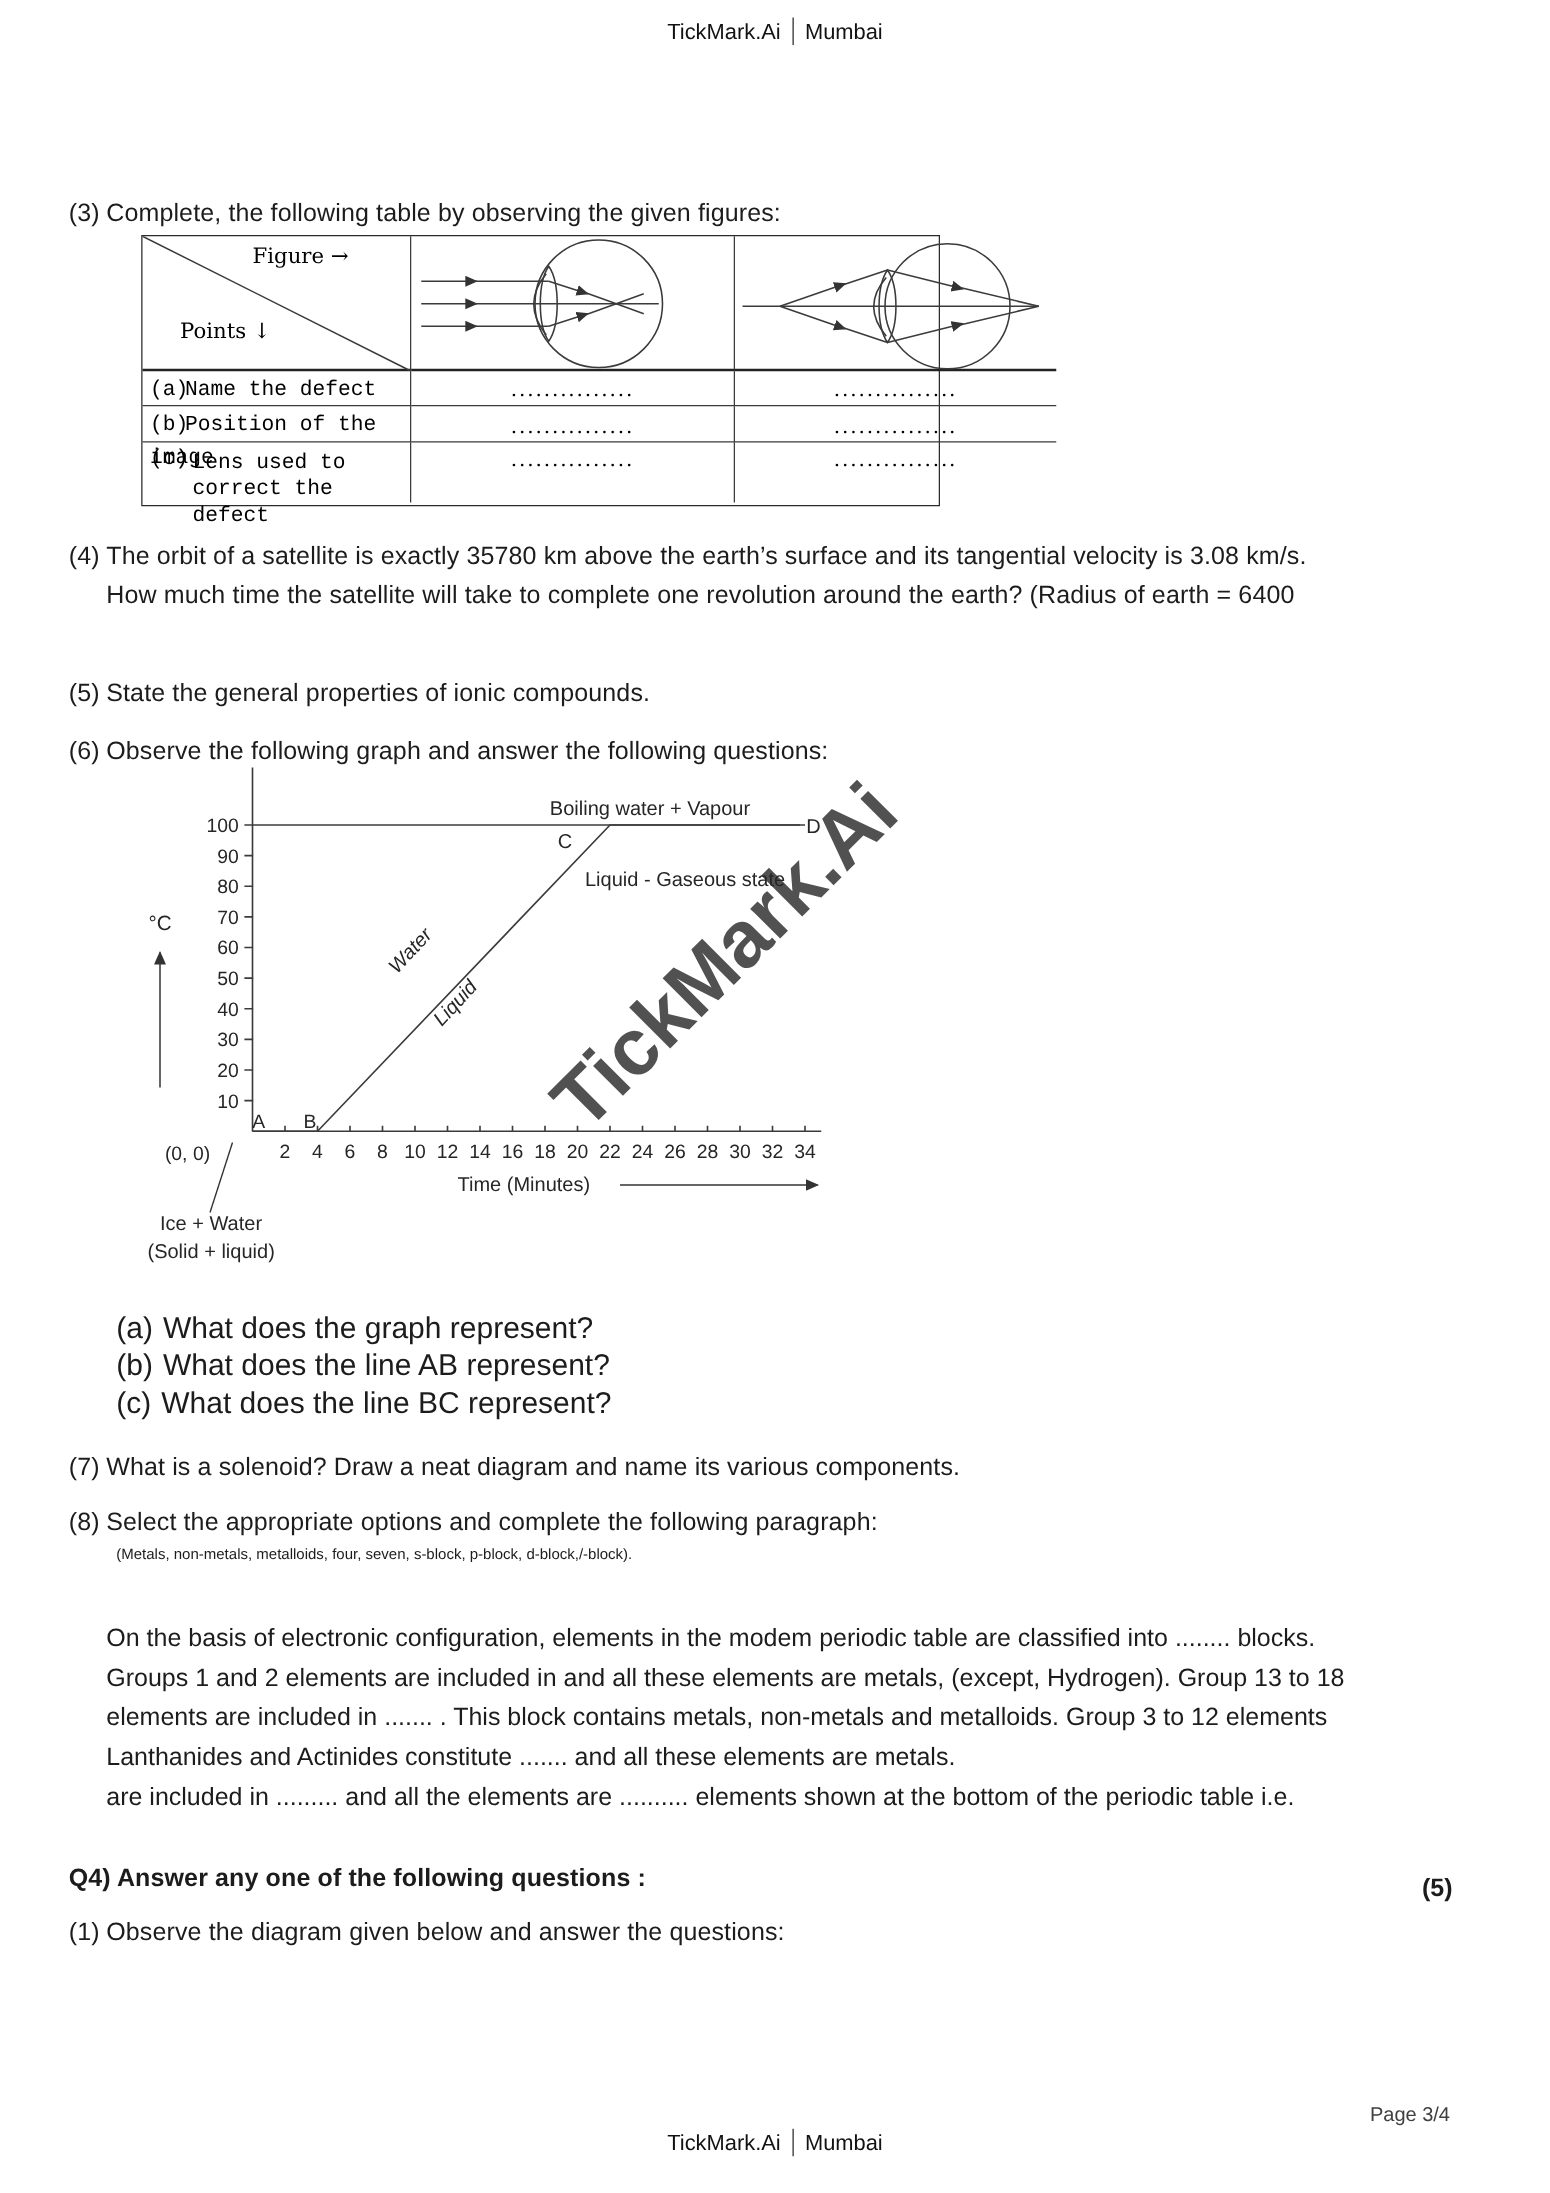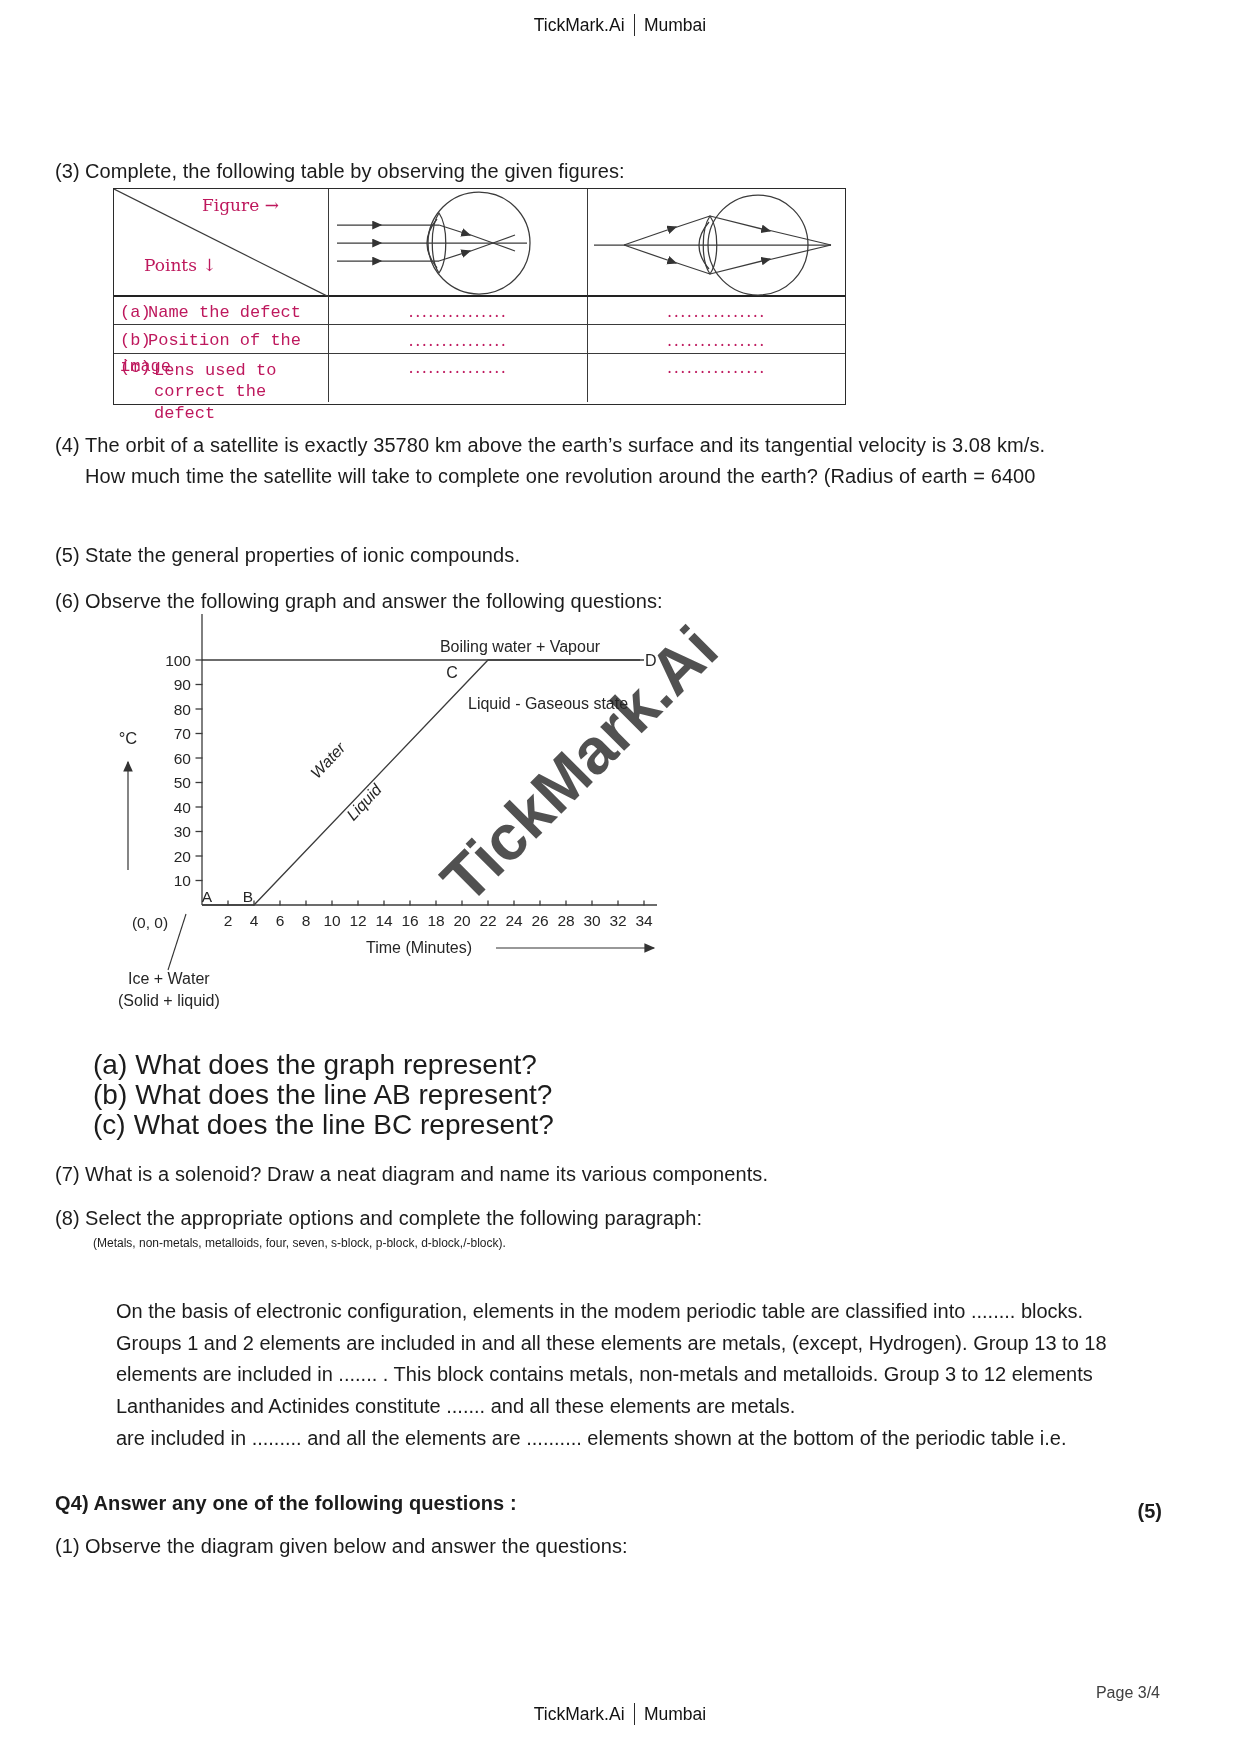--- a/index.html
+++ b/index.html
@@ -7,31 +7,31 @@
     position:relative;width:1240px;height:1754px;background:#ffffff;
     font-family:"Liberation Sans",sans-serif;color:#1c1c1c;overflow:hidden;
   }
   
   .hf-row{position:absolute;left:0;width:1240px;display:flex;justify-content:center;align-items:center;font-size:17.5px;color:#121212;}
   .hf-divider{width:1.4px;height:22px;background:#2a2a2a;margin:0 9px;}
   .page-num{position:absolute;top:1684px;right:80px;font-size:16px;color:#404040;}
   
   .q{position:absolute;left:55px;padding-left:30px;font-size:20px;line-height:31px;letter-spacing:0.1px;}
   .qm{position:absolute;left:0;top:0;}
-  .sub{position:absolute;left:93px;font-size:28px;white-space:nowrap;}
+  .sub{position:absolute;left:93px;font-size:24px;white-space:nowrap;}
   .sub .sm{margin-right:8px;}
   .opts{position:absolute;left:93px;font-size:12px;white-space:nowrap;}
   .para{position:absolute;left:85px;width:1110px;font-size:20px;}
-  .para div{line-height:31.7px;white-space:nowrap;margin-left:31px;}
+  .para div{line-height:31.7px;white-space:nowrap;}
   .bold{font-weight:700;}
   
   #q3table{
-    position:absolute;left:113px;top:188px;width:733px;height:217px;
+    position:absolute;left:113px;top:188px;width:639px;height:217px;
     border:1.6px solid #2b2b2b;box-sizing:border-box;
-    font-family:"DejaVu Serif",serif;font-size:17px;color:#be185d;
+    font-family:"DejaVu Serif",serif;font-size:17px;color:#000000;
     display:grid;grid-template-columns:215px 259px 257px;grid-template-rows:108px 28px 29px 48px;
   }
   #q3table .cell{border-right:1.2px solid #3a3a3a;border-bottom:1.2px solid #3a3a3a;position:relative;box-sizing:border-box;}
   #q3table .last-col{border-right:none;}
   #q3table .last-row{border-bottom:none;}
   #q3table .hdr{border-bottom:2px solid #222;}
   #q3table .lbl{padding:3px 4px 0 6px;line-height:1.25;font-family:Liberation Mono, monospace;}
   #q3table .lbl .m{display:inline-block;width:28px;}
   #q3table .dots{text-align:center;letter-spacing:1.5px;padding-top:4px;font-size:16px;}
   .corner-top{position:absolute;left:88px;top:6px;}

